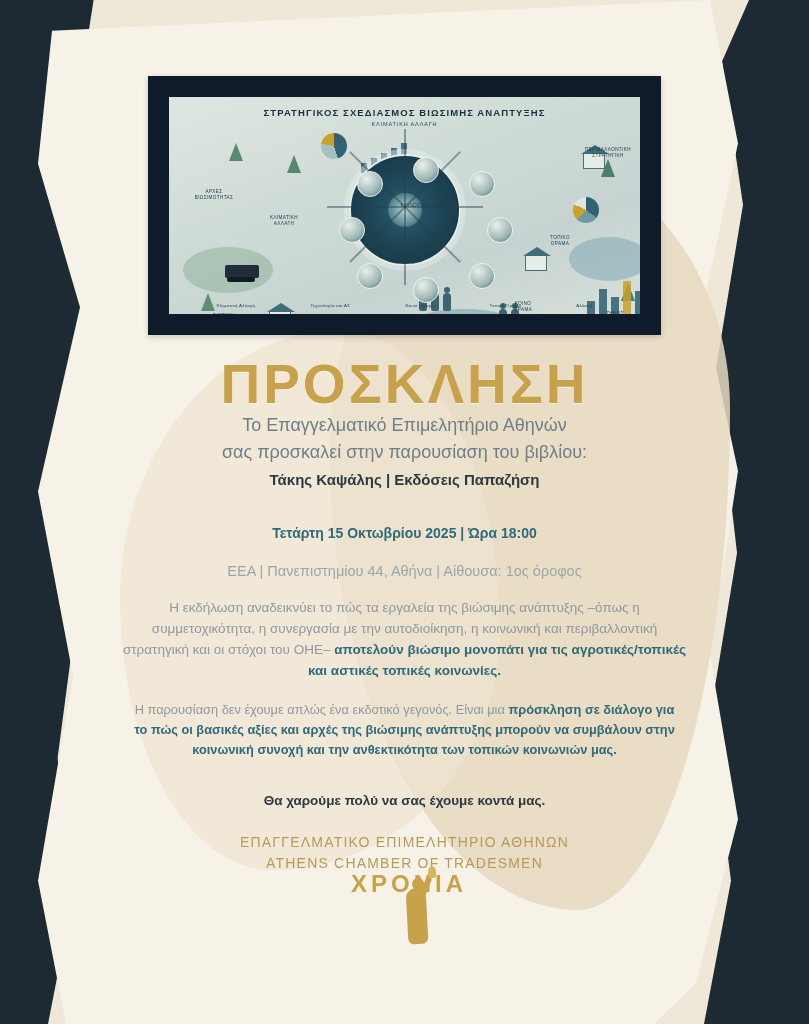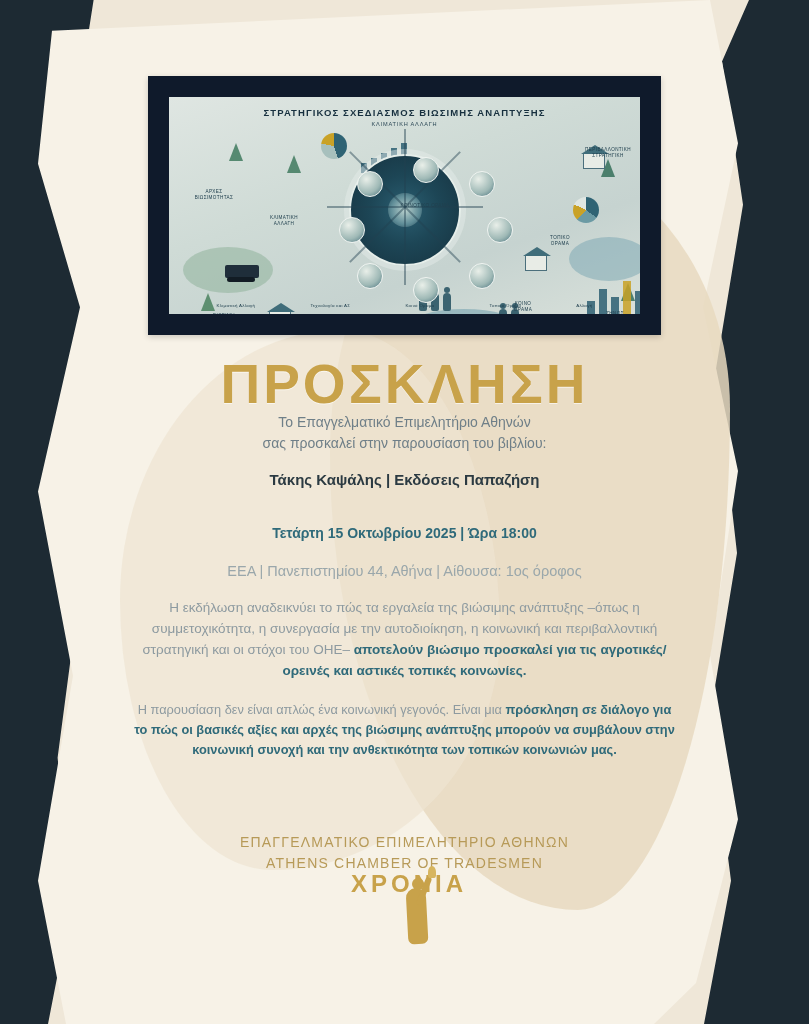--- a/index.html
+++ b/index.html
@@ -227,21 +227,21 @@
     left: 0; right: 0; top: 352px;
     font-size: 55px;
     font-weight: bold;
     letter-spacing: 3px;
     color: #c8a24a;
     text-shadow: 0 1px 0 rgba(255,255,255,.6);
   }
   .lead {
     position: absolute;
     left: 110px; right: 110px; top: 412px;
-    font-size: 14px;
+    font-size: 18px;
     line-height: 1.5;
     color: #6f7f88;
   }
   .book {
     position: absolute;
     left: 100px; right: 100px; top: 468px;
     font-size: 15px;
     font-weight: bold;
     line-height: 1.55;
     color: #2b3a42;
@@ -478,28 +478,29 @@
   <div class="book">
     <div>Τάκης Καψάλης | Εκδόσεις Παπαζήση</div>
   </div>
 
   <div class="datetime">Τετάρτη 15 Οκτωβρίου 2025 | Ώρα 18:00</div>
 
   <div class="venue">ΕΕΑ | Πανεπιστημίου 44, Αθήνα | Αίθουσα: 1ος όροφος</div>
 
   <div class="para1">
     <span>Η εκδήλωση αναδεικνύει το πώς τα εργαλεία της βιώσιμης ανάπτυξης –όπως η συμμετοχικότητα, η συνεργασία με την αυτοδιοίκηση, η κοινωνική και περιβαλλοντική στρατηγική και οι στόχοι του ΟΗΕ–</span>
-    <b>αποτελούν βιώσιμο προσκαλεί για τις αγροτικές/ορεινές και αστικές τοπικές κοινωνίες.</b>
+    <b>αποτελούν βιώσιμο μονοπάτι για τις αγροτικές/τοπικές και αστικές τοπικές κοινωνίες.</b>
   </div>
 
   <div class="para2">
-    <span>Η παρουσίαση δεν είναι απλώς ένα κοινωνική γεγονός. Είναι μια</span>
+    <span>Η παρουσίαση δεν έχουμε απλώς ένα εκδοτικό γεγονός. Είναι μια</span>
     <b>πρόσκληση σε διάλογο για το πώς οι βασικές αξίες και αρχές της βιώσιμης ανάπτυξης μπορούν να συμβάλουν στην κοινωνική συνοχή και την ανθεκτικότητα των τοπικών κοινωνιών μας.</b>
   </div>
 
+  <div class="closing">Θα χαρούμε πολύ να σας έχουμε κοντά μας.</div>
 
   <div class="org">
     <div>ΕΠΑΓΓΕΛΜΑΤΙΚΟ ΕΠΙΜΕΛΗΤΗΡΙΟ ΑΘΗΝΩΝ</div>
     <div>ATHENS CHAMBER OF TRADESMEN</div>
   </div>
 
   <div class="logo-wrap">
     <div class="logo-figure">
       <div class="fig-body"></div>
       <div class="fig-head"></div>

